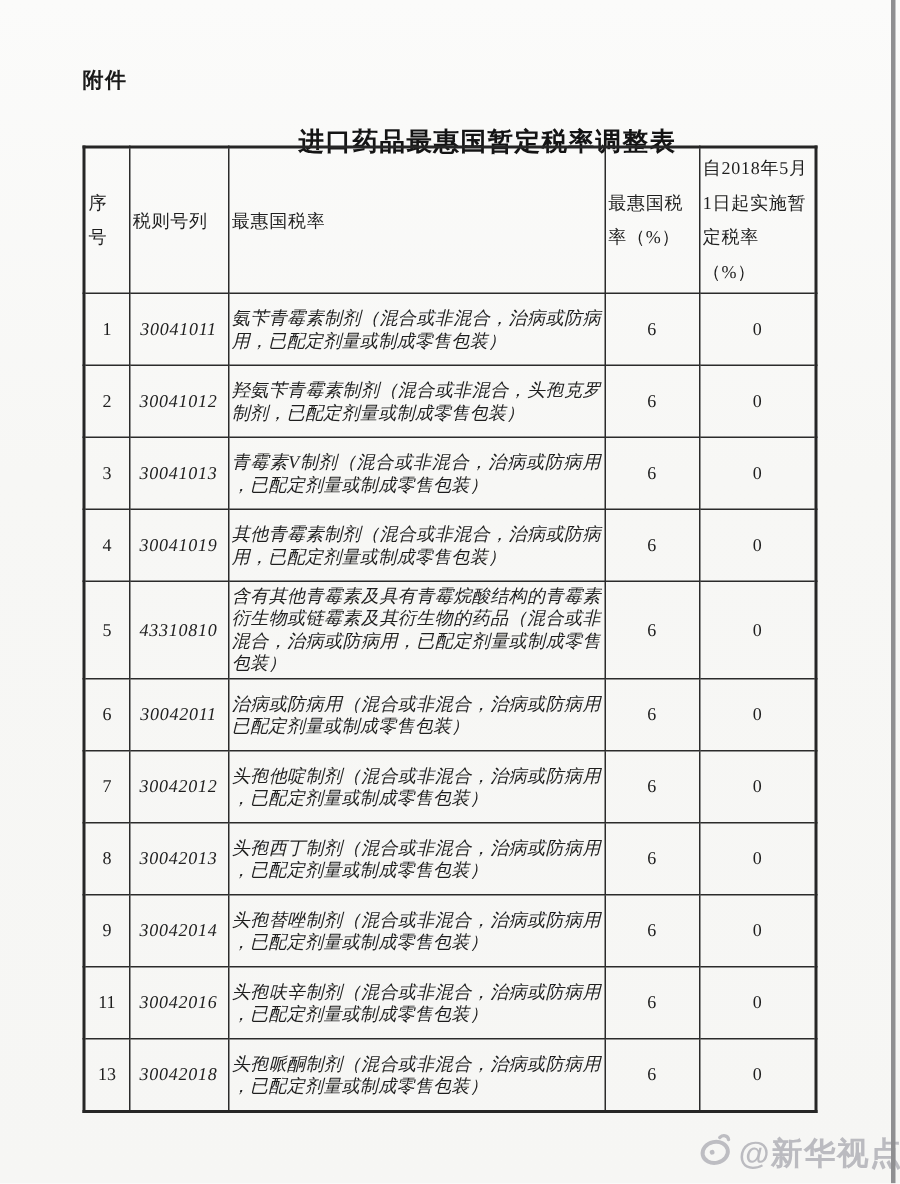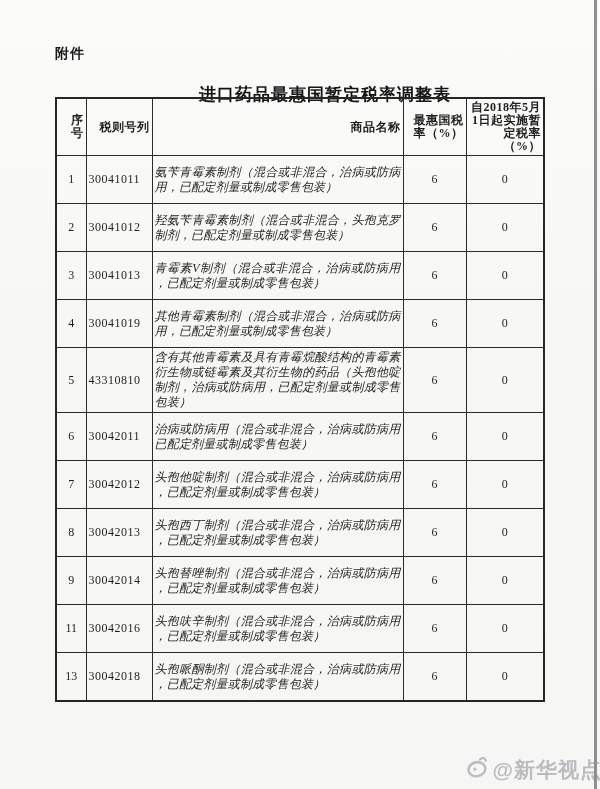--- a/index.html
+++ b/index.html
@@ -46,30 +46,30 @@
   }
   table.tariff th, table.tariff td {
     border: 1px solid #2b2b2b;
     vertical-align: middle;
     font-size: 12px;
     color: #1e1e1e;
     padding: 2px;
   }
   table.tariff { border: 2px solid #262626; }
   thead th {
-    font-weight: 700;
-    text-align: right;
+    font-weight: 400;
+    text-align: left;
     height: 46px;
-    line-height: 13px;
+    line-height: 23px;
     padding: 2px 1px;
     letter-spacing: 0.5px;
   }
   tbody td { height: 43px; line-height: 15px; }
   td.c-no   { text-align: center; }
-  td.c-code { letter-spacing: 0.5px; }
+  td.c-code { text-align: center; letter-spacing: 0.5px; font-style: italic; }
   td.c-name {
     text-align: justify;
     padding: 2px 2px 2px 4px;
     word-break: break-all;
     line-break: anywhere;
     letter-spacing: 0.2px;
     font-style: italic;
   }
   td.c-rate { text-align: center; }
   .watermark {
@@ -107,21 +107,21 @@
       <col style="width:30px">
       <col style="width:66px">
       <col style="width:251px">
       <col style="width:63px">
       <col style="width:78px">
     </colgroup>
     <thead>
       <tr>
         <th>序号</th>
         <th>税则号列</th>
-        <th>商品名称</th>
+        <th>最惠国税率</th>
         <th>最惠国税率（%）</th>
         <th>自2018年5月1日起实施暂定税率（%）</th>
       </tr>
     </thead>
     <tbody id="table-body">
     <tr>
       <td class="c-no">1</td>
       <td class="c-code">30041011</td>
       <td class="c-name">氨苄青霉素制剂（混合或非混合，治病或防病用，已配定剂量或制成零售包装）</td>
       <td class="c-rate">6</td>
@@ -148,21 +148,21 @@
       <td class="c-no">4</td>
       <td class="c-code">30041019</td>
       <td class="c-name">其他青霉素制剂（混合或非混合，治病或防病用，已配定剂量或制成零售包装）</td>
       <td class="c-rate">6</td>
       <td class="c-rate">0</td>
     </tr>
 
     <tr>
       <td class="c-no">5</td>
       <td class="c-code">43310810</td>
-      <td class="c-name">含有其他青霉素及具有青霉烷酸结构的青霉素衍生物或链霉素及其衍生物的药品（头孢他啶制剂，治病或防病用，已配定剂量或制成零售包装）</td>
+      <td class="c-name">含有其他青霉素及具有青霉烷酸结构的青霉素衍生物或链霉素及其衍生物的药品（混合或非混合，治病或防病用，已配定剂量或制成零售包装）</td>
       <td class="c-rate">6</td>
       <td class="c-rate">0</td>
     </tr>
 
     <tr>
       <td class="c-no">6</td>
       <td class="c-code">30042011</td>
       <td class="c-name">治病或防病用（混合或非混合，治病或防病用已配定剂量或制成零售包装）</td>
       <td class="c-rate">6</td>
       <td class="c-rate">0</td>

